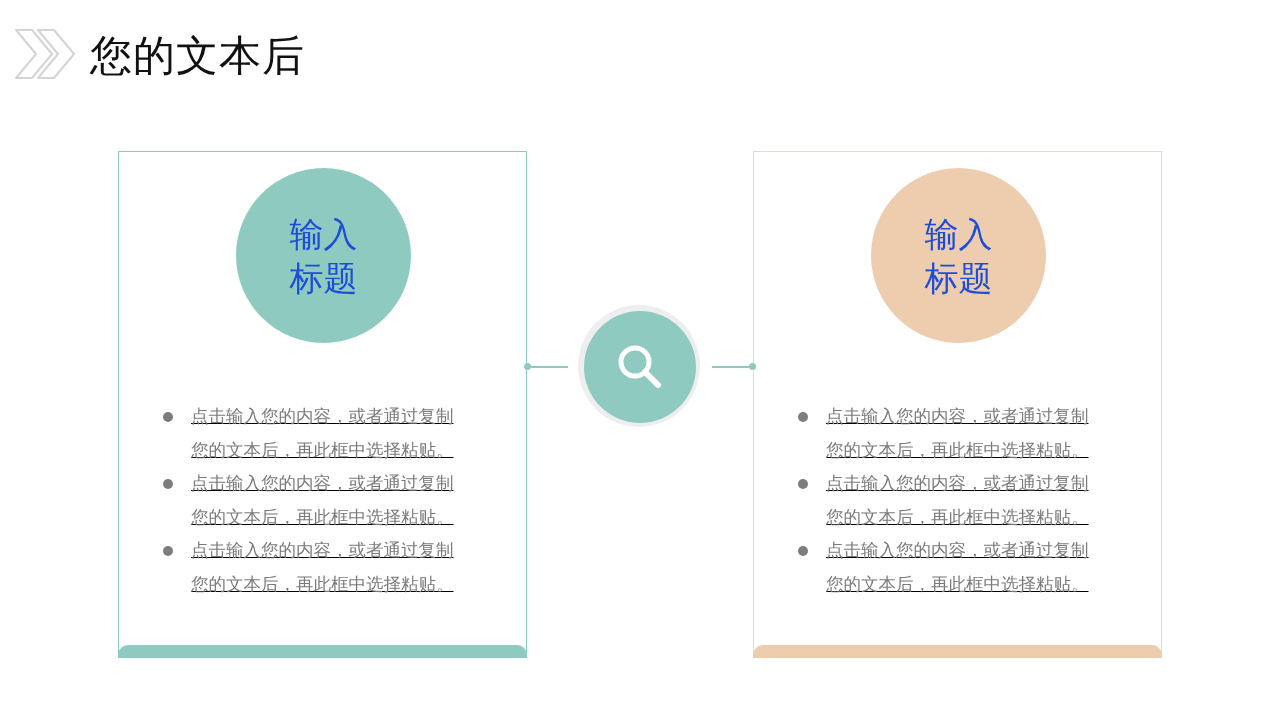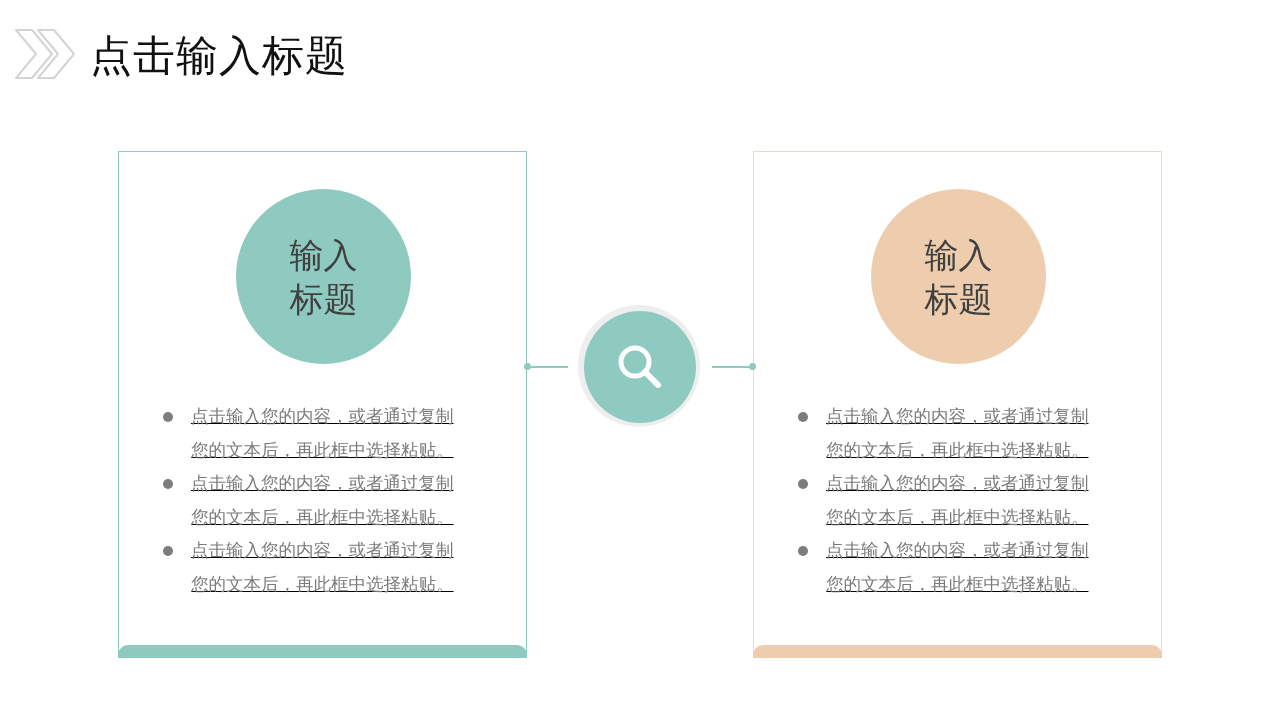--- a/index.html
+++ b/index.html
@@ -17,23 +17,23 @@
       position: absolute; top: 151px; width: 409px; height: 507px;
       box-sizing: border-box; background: #fff;
     }
     .card.left { left: 118px; border: 1px solid #8fcac0; }
     .card.right { left: 753px; border: 1px solid #e6dcc8; }
     .card .bar {
       position: absolute; left: -1px; right: -1px; bottom: -1px; height: 13px;
       border-radius: 10px 10px 0 0;
     }
     .card .circle {
-      position: absolute; left: 117px; top: 37px; width: 175px; height: 175px; border-radius: 50%;
+      position: absolute; left: 117px; top: 16px; width: 175px; height: 175px; border-radius: 50%;
       display: flex; align-items: center; justify-content: center; text-align: center;
-      color: #404040; font-size: 34px; line-height: 44px;
+      color: #1d4ed8; font-size: 34px; line-height: 44px;
     }
     .card .bullets { position: absolute; left: 44px; top: 248px; right: 20px; text-decoration: underline; }
     .bullet { position: relative; padding-left: 28px; color: #7a7a7a; font-size: 17.5px; line-height: 33.5px; }
     .bullet .dot {
       position: absolute; left: 0; top: 12px; width: 10px; height: 10px; border-radius: 50%; background: #7d7d7d;
     }
     .connector { position: absolute; top: 366px; height: 2px; background: #8fcac0; }
     .conn-dot { position: absolute; width: 7px; height: 7px; border-radius: 50%; background: #8fcac0; top: 363px; }
     .search-ring {
       position: absolute; left: 578px; top: 305px; width: 122px; height: 122px; border-radius: 50%;
@@ -44,21 +44,21 @@
       background: #8fcac0; display: flex; align-items: center; justify-content: center; border: none; padding: 0;
     }
   </style>
 </head>
 <body>
 
 <svg class="chevrons" viewBox="0 0 72 60">
   <path d="M6 6 L22 6 L42 30 L22 54 L6 54 L26 30 Z" fill="none" stroke="#d4d4d4" stroke-width="2" stroke-linejoin="round"></path>
   <path d="M28 6 L44 6 L64 30 L44 54 L28 54 L48 30 Z" fill="none" stroke="#d4d4d4" stroke-width="2" stroke-linejoin="round"></path>
 </svg>
-<div class="title">点击输入标题</div>
+<div class="title">您的文本后</div>
 
 <div class="card left">
   <div class="circle" style="background:#8fcac0;">
     <div>
       <div>输入</div>
       <div>标题</div>
     </div>
   </div>
   <div class="bullets">
     <div class="bullet">

